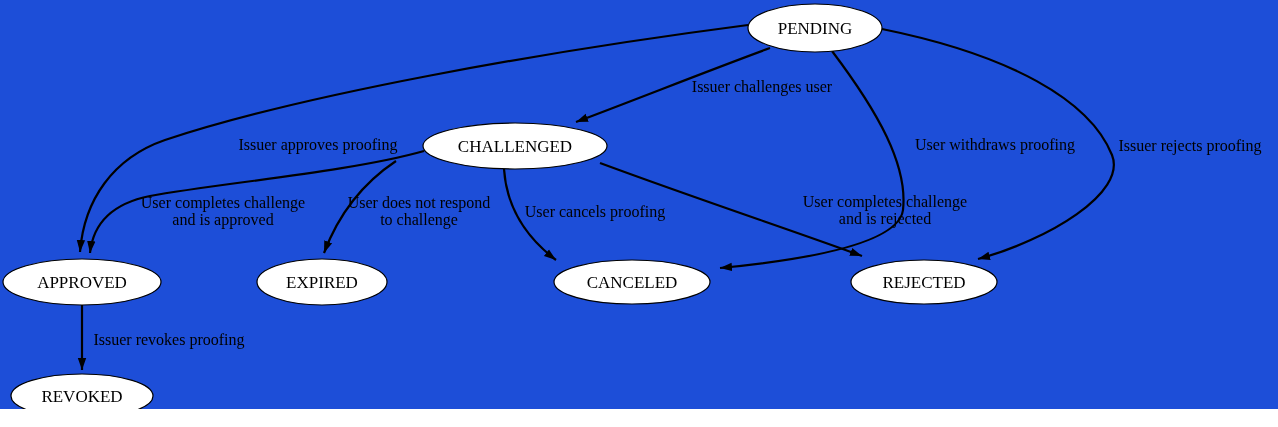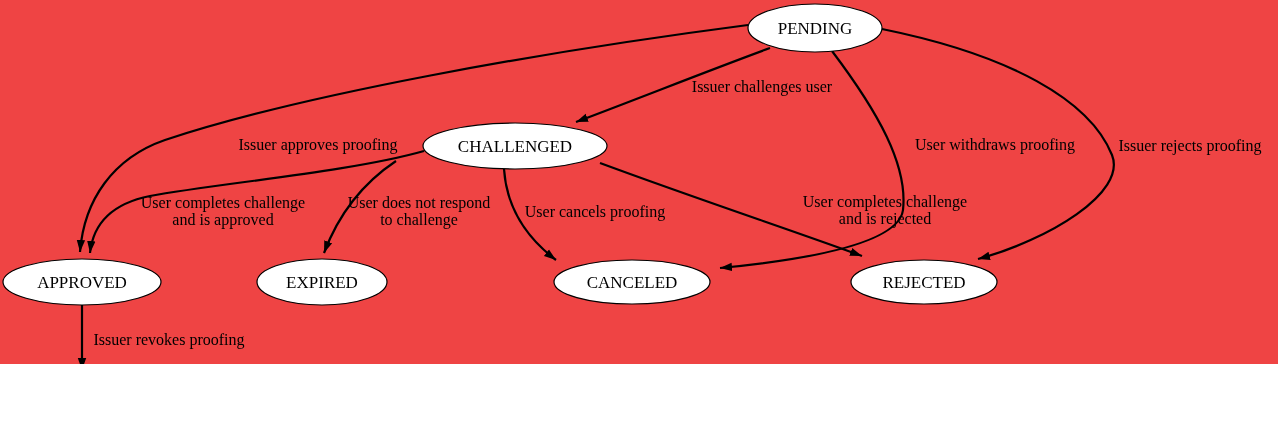--- a/index.html
+++ b/index.html
@@ -4,22 +4,22 @@
 <style>
   html, body {
     margin: 0;
     padding: 0;
     background: #ffffff;
     font-family: "Liberation Serif", "DejaVu Serif", serif;
   }
   .diagram-wrap {
     position: relative;
     width: 1278px;
-    height: 364px;
-    background: #ef4444;
+    height: 409px;
+    background: #1d4ed8;
     overflow: hidden;
   }
   svg { display: block; }
   .node-ellipse {
     fill: #ffffff;
     stroke: #000000;
     stroke-width: 1.2;
   }
   .node-label {
     fill: #000000;

